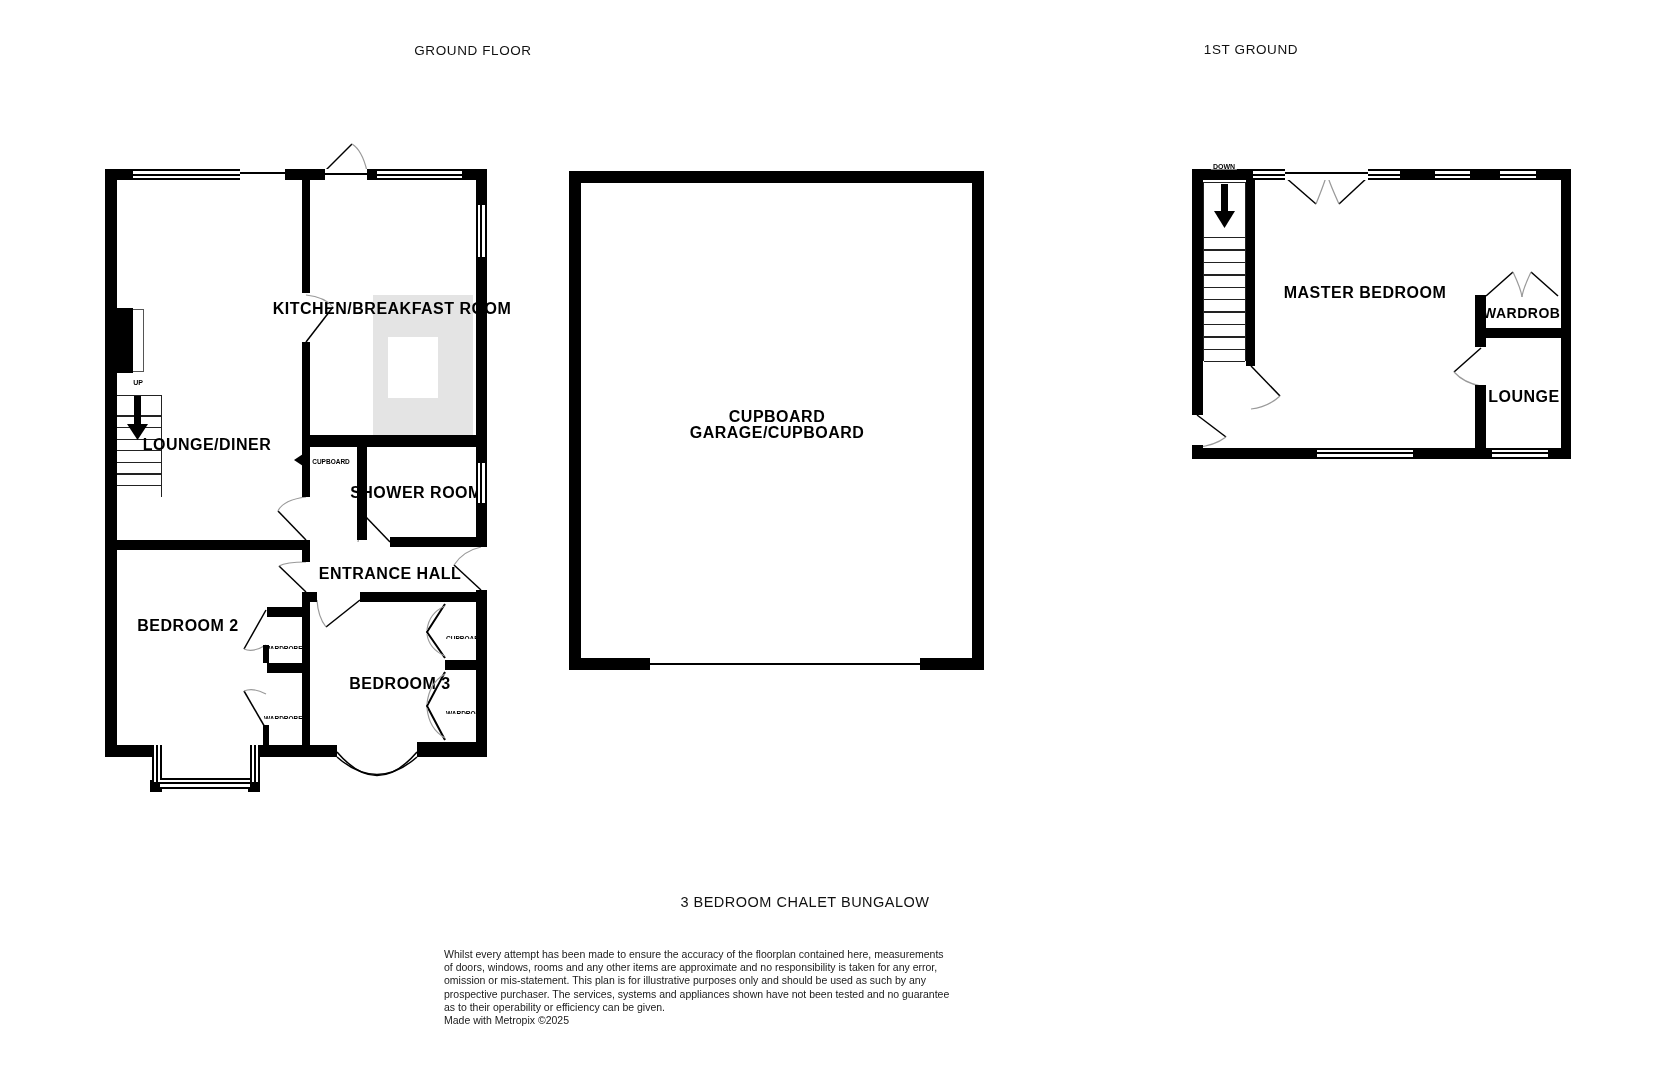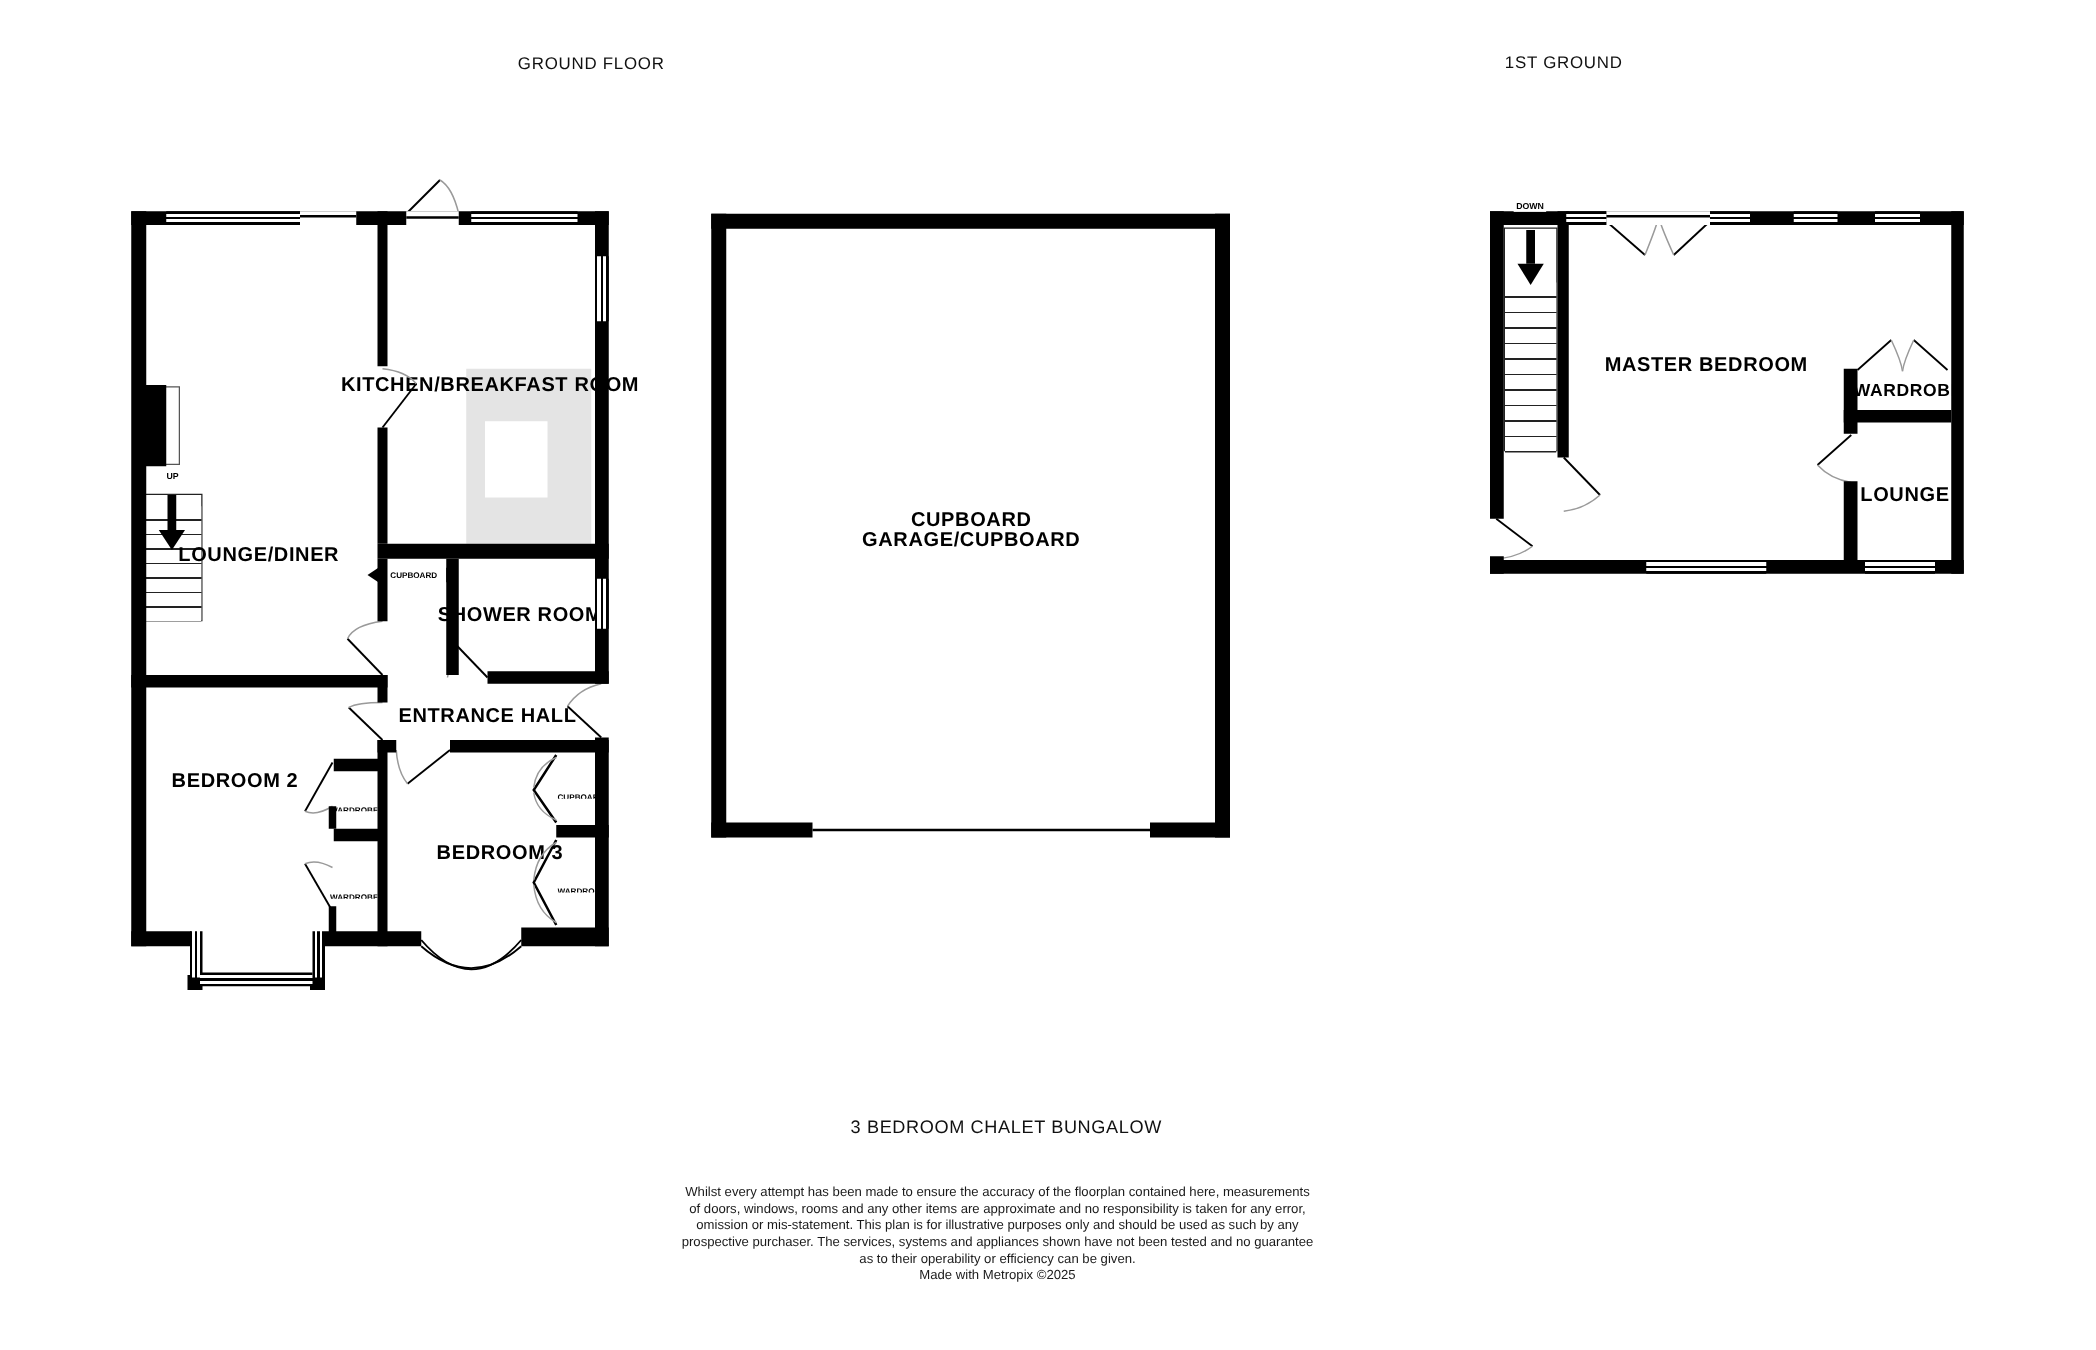--- a/index.html
+++ b/index.html
@@ -27,21 +27,21 @@
   .clip{position:absolute;overflow:hidden;z-index:3;}
   .clip span{font-weight:bold;font-size:6.5px;white-space:nowrap;color:#000;}
   .clip-big span{font-weight:bold;font-size:14px;letter-spacing:0.5px;white-space:nowrap;color:#000;}
   .title{position:absolute;font-size:13.5px;letter-spacing:0.6px;color:#111;text-align:center;z-index:3;}
   .chip{position:absolute;transform:translate(-50%,-50%);background:#fff;padding:0 2px;
         font-size:7px;font-weight:bold;color:#000;z-index:8;}
   .up-lbl{position:absolute;transform:translate(-50%,-50%);font-size:7px;font-weight:bold;color:#000;z-index:3;}
   .svg-overlay{position:absolute;left:0;top:0;z-index:4;pointer-events:none;}
   .footer-title{position:absolute;left:400px;top:894px;width:810px;text-align:center;
         font-size:14.5px;letter-spacing:0.5px;color:#111;z-index:3;}
-  .disclaimer{position:absolute;left:418px;top:948px;width:760px;text-align:center;
+  .disclaimer{position:absolute;left:444px;top:948px;width:760px;
         font-size:10.5px;line-height:13.2px;color:#1a1a1a;z-index:3;}
 </style>
 </head>
 <body>
 
 <div class="plan">
 
   <div class="title" style="left:373px;top:43px;width:200px;">GROUND FLOOR</div>
   <div class="title" style="left:1151px;top:42px;width:200px;">1ST GROUND</div>
 

